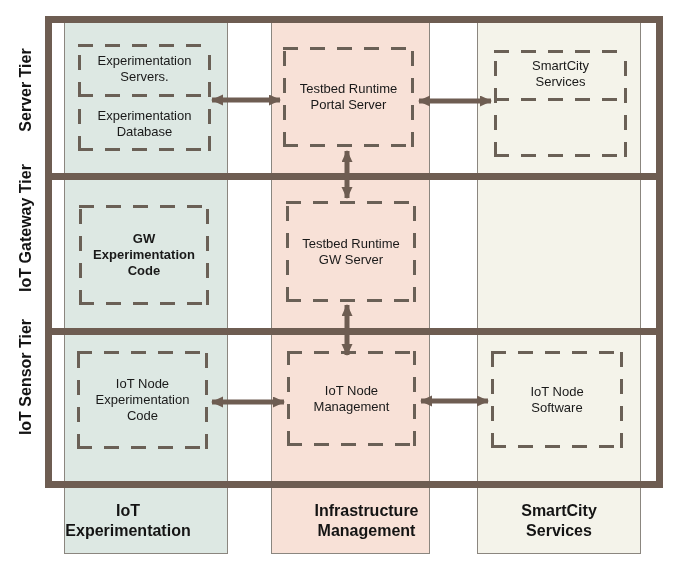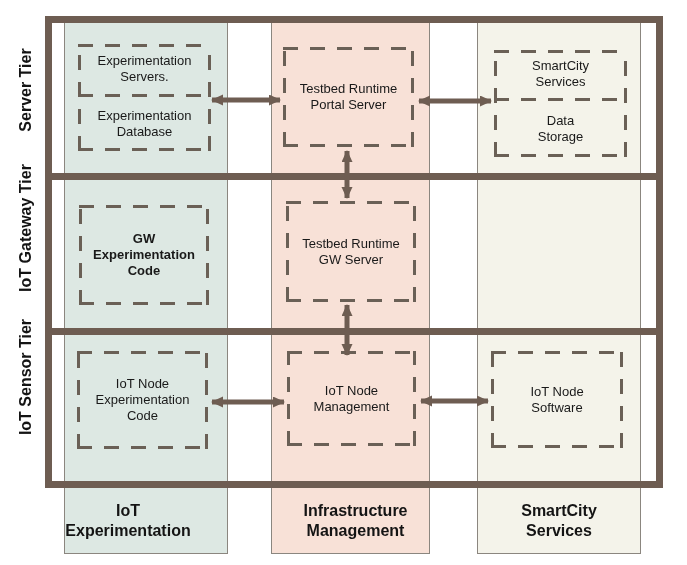--- a/index.html
+++ b/index.html
@@ -56,21 +56,21 @@
   #box-node-mgmt  { left:287px; top:351px; width:129px; height:95px; }
   #box-node-sw    { left:491px; top:351px; width:132px; height:97px; }
 
   
   .arrows { position:absolute; left:0; top:0; pointer-events:none; }
 
   
   .legend { position:absolute; top:501px; font-weight:bold; font-size:16px; line-height:20px;
             text-align:center; white-space:pre-line; color:#141414; }
   .lg1 { left:64px;  width:128px; }
-  .lg2 { left:276px; width:159px; }
+  .lg2 { left:287px; width:159px; }
   .lg3 { left:477px; width:164px; }
 </style>
 </head>
 <body>
 
 <div class="canvas">
 
   <div class="col-stripe col1"></div>
   <div class="col-stripe col2"></div>
   <div class="col-stripe col3"></div>
@@ -91,22 +91,20 @@
 Database</div>
   </div>
 
   <div class="dbox simple" id="box-portal">Testbed Runtime
 Portal Server</div>
 
   <div class="dbox split" id="box-smartcity">
     <div class="cell a">SmartCity
 Services</div>
     <div class="cell-divider"></div>
-    <div class="cell b">Data
-Storage</div>
   </div>
 
   <div class="dbox simple" id="box-gw-exp">GW
 Experimentation
 Code</div>
   <div class="dbox simple" id="box-gw-server">Testbed Runtime
 GW Server</div>
   <div class="dbox simple" id="box-node-exp">IoT Node
 Experimentation
 Code</div>

